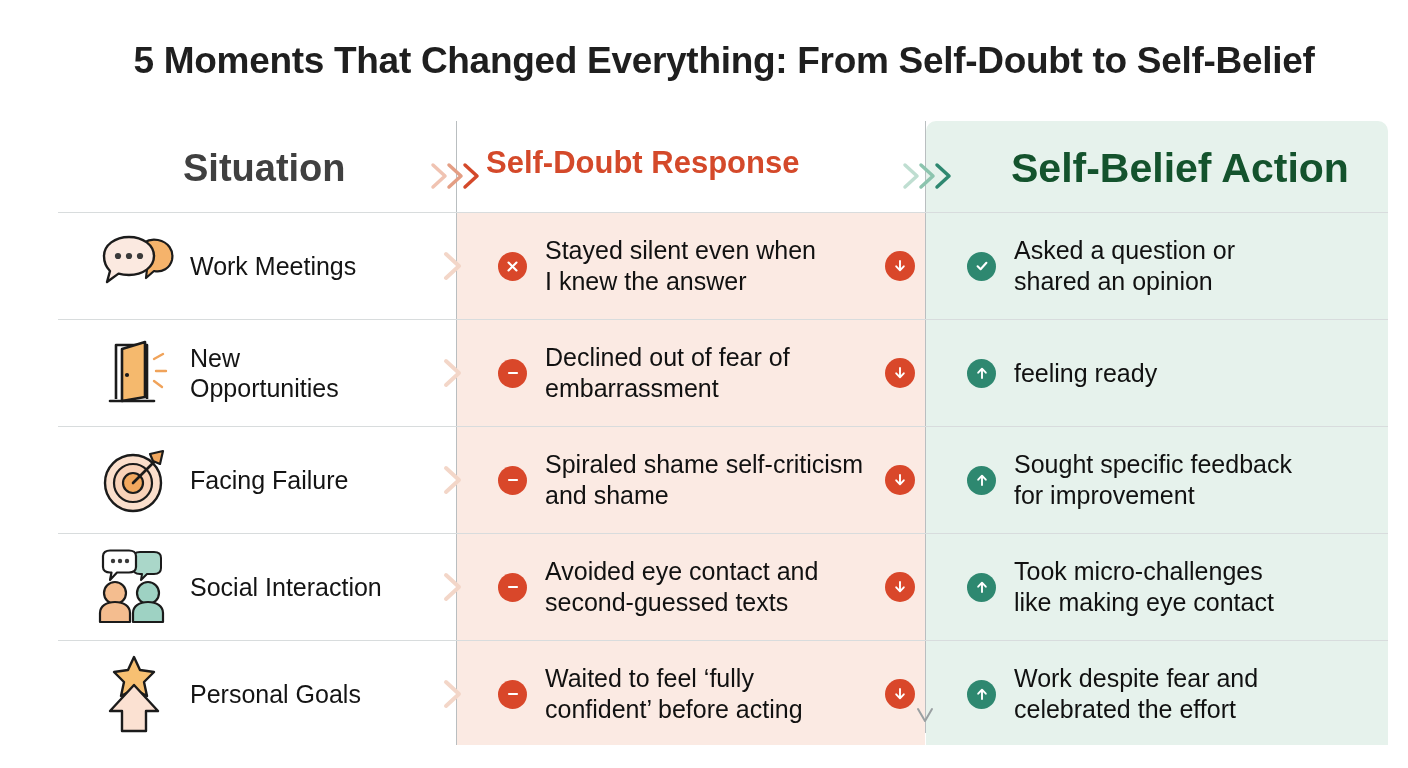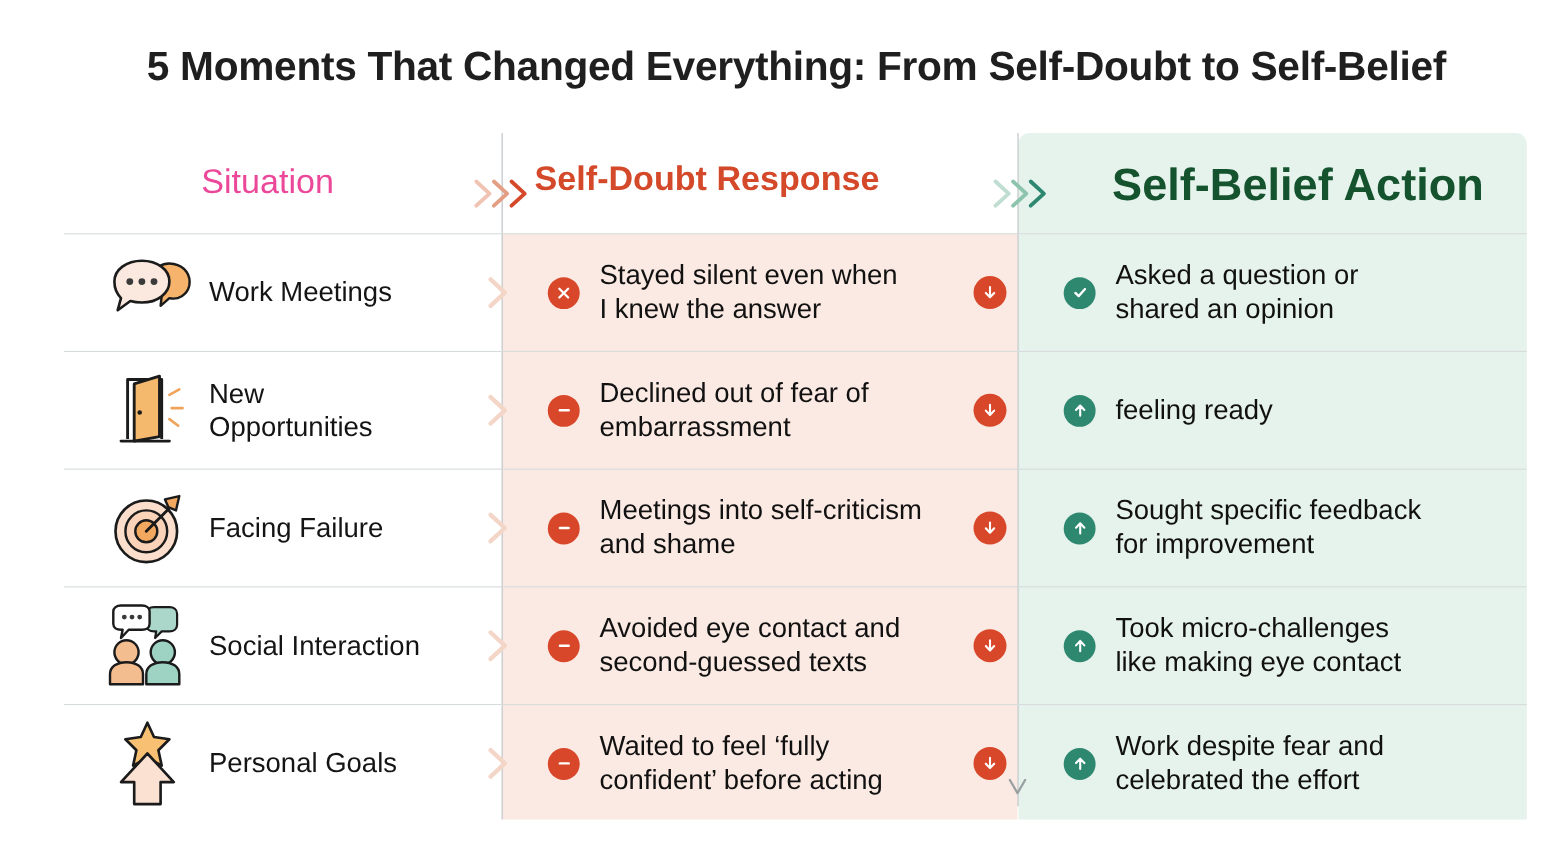--- a/index.html
+++ b/index.html
@@ -77,23 +77,23 @@
     position: absolute;
     left: 0;
     top: 121px;
     width: 1408px;
     height: 91px;
   }
   .h-situation {
     position: absolute;
     left: 163px;
     top: 26px;
-    font-size: 31px;
-    color: #ec4899;
-    font-weight: normal;
+    font-size: 38px;
+    color: #404040;
+    font-weight: bold;
   }
   .h-doubt {
     position: absolute;
     left: 466px;
     top: 24px;
     font-size: 31px;
     font-weight: bold;
     color: #d4492a;
   }
   .h-belief {
@@ -397,21 +397,21 @@
       </svg>
     </div>
 
     <div class="doubt-cell">
       <div class="badge red">
         <svg width="16" height="16" viewBox="0 0 16 16">
           <path d="M4 8 L12 8" stroke="#ffffff" stroke-width="2.2" stroke-linecap="round"></path>
         </svg>
       </div>
       <div class="cell-text" style="max-width:348px">
-        <div>Meetings into self-criticism</div>
+        <div>Spiraled shame self-criticism</div>
         <div>and shame</div>
       </div>
       <div class="arrow-down">
         <svg width="16" height="16" viewBox="0 0 16 16">
           <path d="M8 3 L8 12 M4.2 8.3 L8 12.3 L11.8 8.3" fill="none" stroke="#ffffff" stroke-width="1.9" stroke-linecap="round" stroke-linejoin="round"></path>
         </svg>
       </div>
     </div>
 
     <div class="belief-cell">

